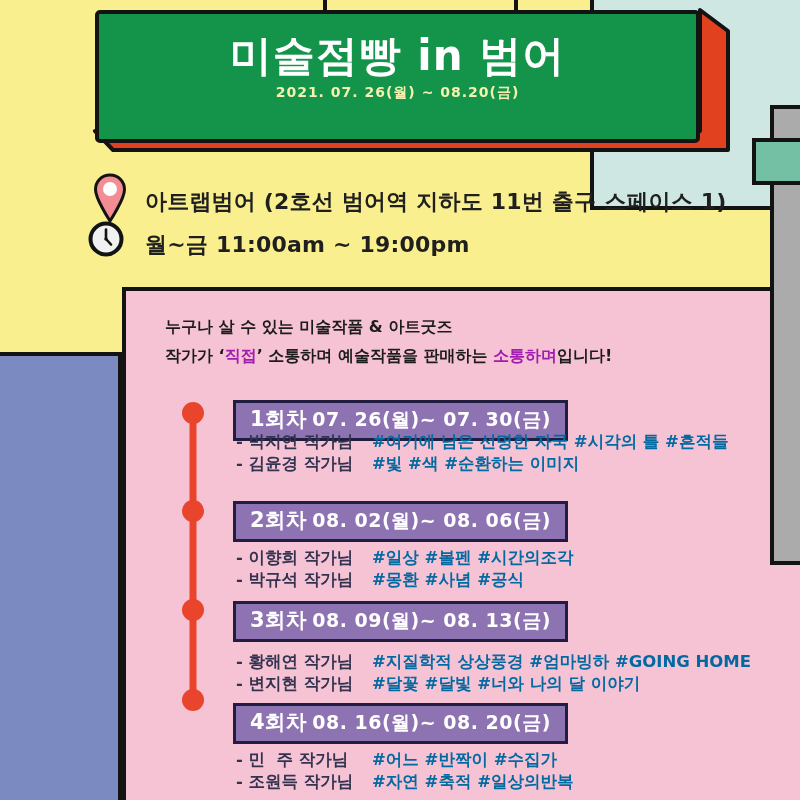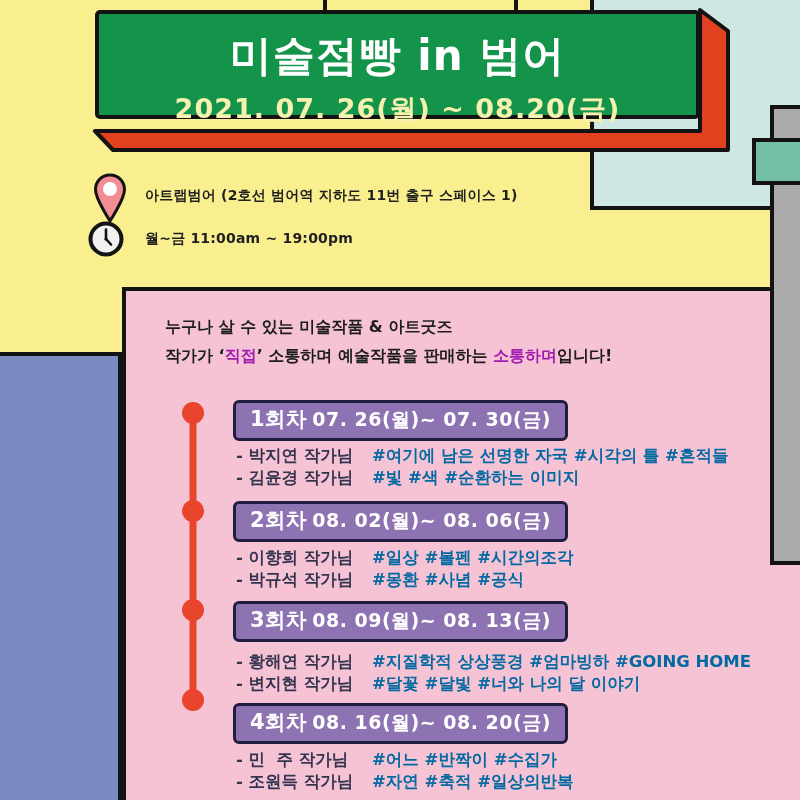--- a/index.html
+++ b/index.html
@@ -19,40 +19,40 @@
     border-top:4px solid #131313;border-right:4px solid #131313;}
   .pink-panel{left:122px;top:287px;width:678px;height:513px;background:#f6c3d5;
     border-left:4px solid #131313;border-top:4px solid #131313;}
   .pole{left:770px;top:105px;width:30px;height:460px;background:#ababab;
     border:4px solid #131313;border-right:none;}
   .crossbar{left:752px;top:138px;width:48px;height:47px;background:#74c0a4;
     border:4px solid #131313;border-right:none;}
 
   
   .banner-extrude{left:88px;top:4px;}
-  .banner-green{left:95px;top:10px;width:605px;height:109px;background:#14944a;
+  .banner-green{left:95px;top:10px;width:605px;height:133px;background:#14944a;
     border:4px solid #131313;border-radius:5px;text-align:center;color:#fff;}
   .banner-title{margin-top:14px;font-size:42px;font-weight:bold;letter-spacing:1px;}
-  .banner-date{margin-top:7px;font-size:27px;font-weight:bold;color:#f6f1ae;letter-spacing:1px;}
+  .banner-date{font-size:14px;font-weight:bold;color:#f6f1ae;letter-spacing:1px;}
 
   
-  .loc-text,.time-text{font-size:14px;font-weight:800;color:#1f1f1f;letter-spacing:.2px;}
+  .loc-text,.time-text{font-size:22px;font-weight:800;color:#1f1f1f;letter-spacing:.2px;}
   .loc-text{left:145px;top:187px;}
   .time-text{left:145px;top:230px;text-align:right;}
 
   
   .intro{left:165px;top:312px;font-size:16px;font-weight:800;color:#1c1c1c;line-height:29px;}
   .hl{color:#a21caf;}
 
   
   .timeline-svg{left:178px;top:398px;}
 
   
   .session-header{position:absolute;left:233px;display:inline-block;
-    background:#8e73b3;border:3px solid #201d40;border-radius:6px;
+    background:#8e73b3;border:3px solid #201d40;border-radius:0;
     color:#fff;font-weight:800;padding:2px 14px 5px;white-space:nowrap;}
   .session-header .s-label{font-size:21px;}
   .session-header .s-dates{font-size:19px;letter-spacing:.5px;}
   .artists{position:absolute;left:236px;width:540px;}
   .artist-row{display:flex;height:22px;align-items:center;
     font-size:16.5px;font-weight:800;}
   .artist-name{flex:0 0 136px;color:#33334f;white-space:pre;}
   .artist-tags{color:#0369a1;white-space:nowrap;}
 </style>
 </head>
@@ -102,21 +102,21 @@
     <circle cx="15" cy="15" r="11" fill="#e8452c"></circle>
     <circle cx="15" cy="113" r="11" fill="#e8452c"></circle>
     <circle cx="15" cy="212" r="11" fill="#e8452c"></circle>
     <circle cx="15" cy="302" r="11" fill="#e8452c"></circle>
   </svg>
 
   <div class="session-header" style="top:400px">
     <span class="s-label">1회차</span>
     <span class="s-dates">07. 26(월)~ 07. 30(금)</span>
   </div>
-  <div class="artists" style="top:445px">
+  <div class="artists" style="top:431px">
     <div class="artist-row">
       <span class="artist-name">- 박지연 작가님</span>
       <span class="artist-tags">#여기에 남은 선명한 자국 #시각의 틀 #흔적들</span>
     </div>
     <div class="artist-row">
       <span class="artist-name">- 김윤경 작가님</span>
       <span class="artist-tags">#빛 #색 #순환하는 이미지</span>
     </div>
   </div>
 

